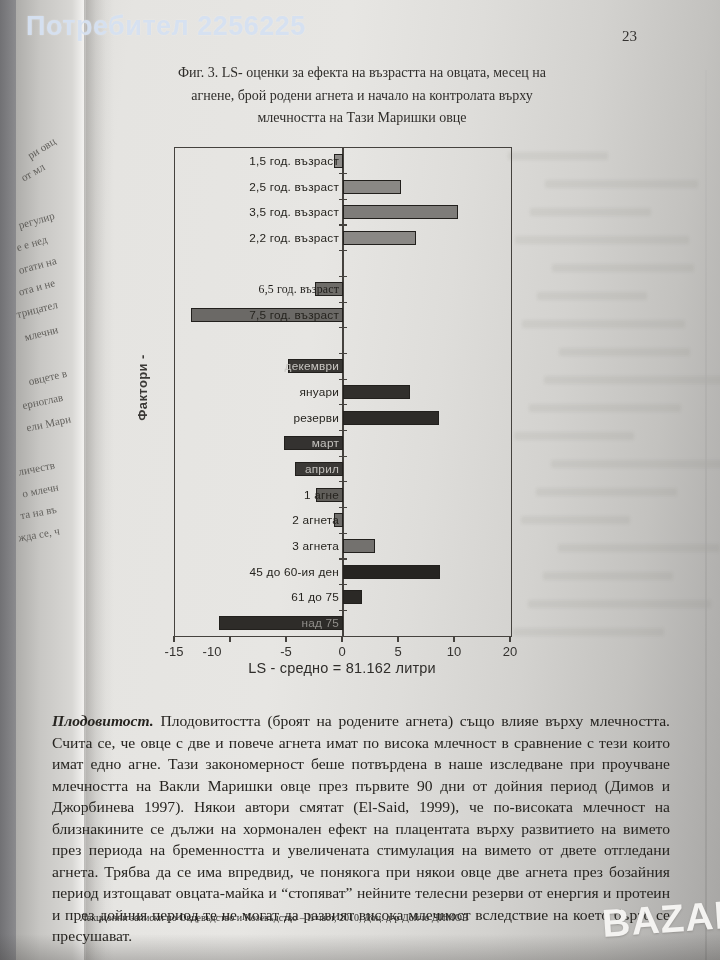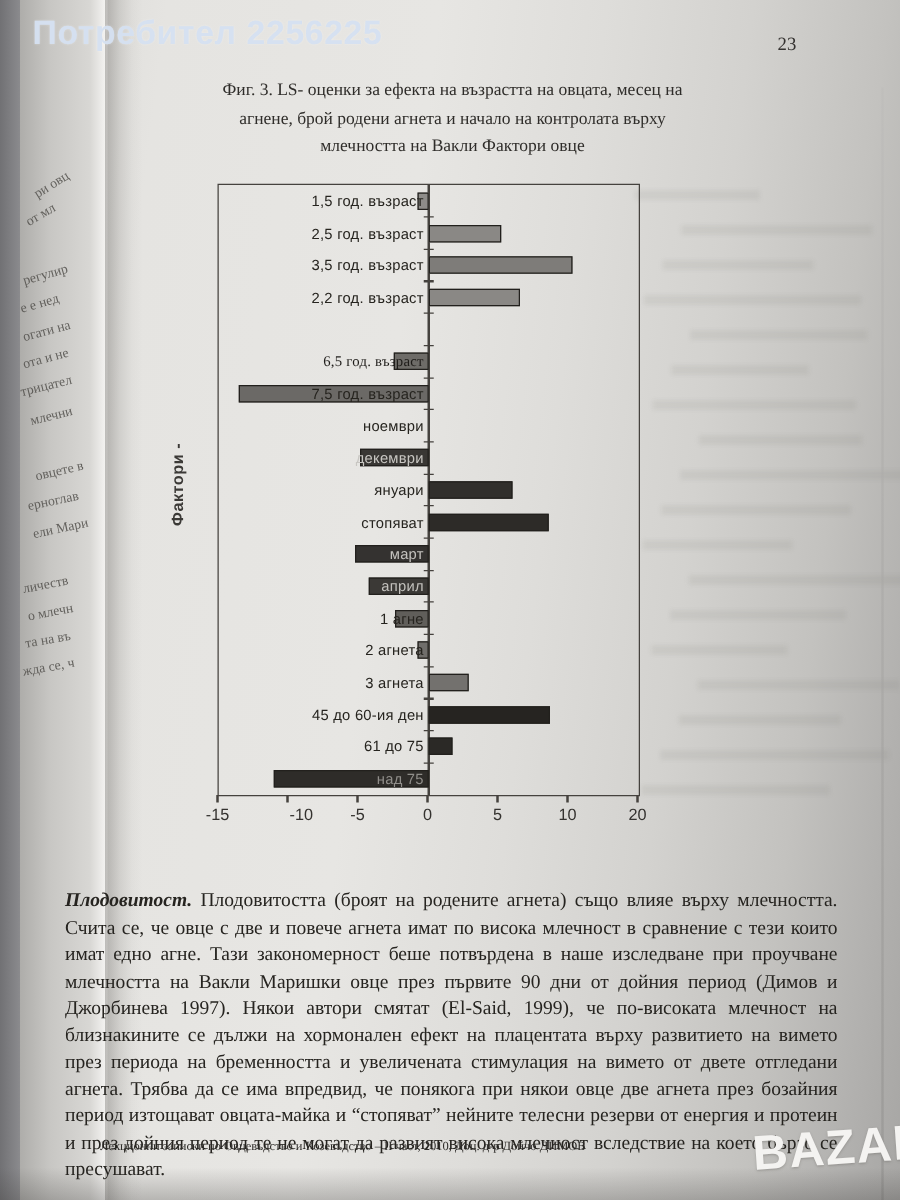--- a/index.html
+++ b/index.html
@@ -129,21 +129,21 @@
     </div>
   <div class="page-edge-right"></div>
   <div class="shadow-bottom"></div>
 
   <div class="wm">Потребител 2256225</div>
   <div class="pagenum">23</div>
 
   <div class="caption">
     <div>Фиг. 3. LS- оценки за ефекта на възрастта на овцата, месец на</div>
     <div>агнене, брой родени агнета и начало на контролата върху</div>
-    <div>млечността на Вакли Фактори овце</div>
+    <div>млечността на Тази Маришки овце</div>
   </div>
 
   <div class="ylabel">Фактори -</div>
 
   <div class="chart">
     <div class="zero"></div>
   <div class="crow" style="top: 0px; height: 25.6842px;">
         <div class="bar speckle" style="width: 8.96px; left: 159.04px; background: rgb(142, 140, 137);"></div>
         <div class="clabel" style="right: 172px; color: rgb(38, 36, 31);">1,5 год. възраст</div>
       </div>
@@ -166,37 +166,34 @@
       <div class="crow" style="top: 128.421px; height: 25.6842px;">
         <div class="bar" style="width: 28px; left: 140px; background: rgb(110, 108, 104);"></div>
         <div class="clabel" style="right: 172px; color: rgb(31, 29, 26); font-family: Liberation Serif, serif;">6,5 год. възраст</div>
       </div>
       <div class="axtick" style="top: 127.821px;"></div>
       <div class="crow" style="top: 154.105px; height: 25.6842px;">
         <div class="bar speckle" style="width: 152.32px; left: 15.68px; background: rgb(107, 105, 102);"></div>
         <div class="clabel" style="right: 172px; color: rgb(38, 36, 31);">7,5 год. възраст</div>
       </div>
       <div class="axtick" style="top: 153.505px;"></div>
-      <div class="crow" style="top: 179.789px; height: 25.6842px;">
-        <div class="clabel" style="right: 172px; color: rgb(38, 36, 31);">ноември</div>
-      </div>
       <div class="axtick" style="top: 179.189px;"></div>
       <div class="crow" style="top: 205.474px; height: 25.6842px;">
         <div class="bar" style="width: 54.88px; left: 113.12px; background: rgb(57, 55, 52);"></div>
         <div class="clabel" style="right: 172px; color: rgb(200, 198, 194);">декември</div>
       </div>
       <div class="axtick" style="top: 204.874px;"></div>
       <div class="crow" style="top: 231.158px; height: 25.6842px;">
         <div class="bar" style="width: 67.2px; left: 168px; background: rgb(49, 47, 44);"></div>
         <div class="clabel" style="right: 172px; color: rgb(38, 36, 31);">януари</div>
       </div>
       <div class="axtick" style="top: 230.558px;"></div>
       <div class="crow" style="top: 256.842px; height: 25.6842px;">
         <div class="bar" style="width: 96.32px; left: 168px; background: rgb(45, 43, 40);"></div>
-        <div class="clabel" style="right: 172px; color: rgb(38, 36, 31);">стопяват</div>
+        <div class="clabel" style="right: 172px; color: rgb(38, 36, 31);">резерви</div>
       </div>
       <div class="axtick" style="top: 256.242px;"></div>
       <div class="crow" style="top: 282.526px; height: 25.6842px;">
         <div class="bar" style="width: 59.36px; left: 108.64px; background: rgb(52, 50, 48);"></div>
         <div class="clabel" style="right: 172px; color: rgb(196, 194, 190);">март</div>
       </div>
       <div class="axtick" style="top: 281.926px;"></div>
       <div class="crow" style="top: 308.211px; height: 25.6842px;">
         <div class="bar" style="width: 48.16px; left: 119.84px; background: rgb(59, 57, 54);"></div>
         <div class="clabel" style="right: 172px; color: rgb(194, 192, 188);">април</div>
@@ -231,32 +228,33 @@
         <div class="bar" style="width: 124.32px; left: 43.68px; background: rgb(46, 44, 41);"></div>
         <div class="clabel" style="right: 172px; color: rgb(144, 142, 138);">над 75</div>
       </div>
       <div class="axtick" style="top: 461.716px;"></div>
     </div>
 
   <div class="x-axis">
       <div class="xtick" style="left: -0.65px;"></div>
       <div class="xticklabel" style="left: -17px;">-15</div>
       <div class="xtick" style="left: 55.35px;"></div>
-      <div class="xticklabel" style="left: 50px; text-align: center;">-10</div>
+      <div class="xticklabel" style="left: 21px; text-align: center;">-10</div>
       <div class="xtick" style="left: 111.35px;"></div>
       <div class="xticklabel" style="left: 95px;">-5</div>
       <div class="xtick" style="left: 167.35px;"></div>
       <div class="xticklabel" style="left: 151px;">0</div>
       <div class="xtick" style="left: 223.35px;"></div>
       <div class="xticklabel" style="left: 207px;">5</div>
       <div class="xtick" style="left: 279.35px;"></div>
       <div class="xticklabel" style="left: 263px;">10</div>
       <div class="xtick" style="left: 335.35px;"></div>
       <div class="xticklabel" style="left: 319px;">20</div>
     </div>
+  <div class="xlabel">LS - средно = 81.162 литри</div>
 
   <div class="body-text">
     <span class="lead">Плодовитост.</span>
     <span>Плодовитостта (броят на родените агнета) също влияе върху млечността. Счита се, че овце с две и повече агнета имат по висока млечност в сравнение с тези които имат едно агне. Тази закономерност беше потвърдена в наше изследване при проучване млечността на Вакли Маришки овце през първите 90 дни от дойния период (Димов и Джорбинева 1997). Някои автори смятат (El-Said, 1999), че по-високата млечност на близнакините се дължи на хормонален ефект на плацентата върху развитието на вимето през периода на бременността и увеличената стимулация на вимето от двете отгледани агнета. Трябва да се има впредвид, че понякога при някои овце две агнета през бозайния период изтощават овцата-майка и “стопяват” нейните телесни резерви от енергия и протеин и през дойния период те не могат да развият висока млечност вследствие на което бързо се пресушават.</span>
   </div>
 
   <div class="footer">Лекционни записки по Овцевъдство и Козевъдство – II част, 2010, Доц. д-р Дойчо ДИМОВ</div>
 
   <div class="bazar">BAZAR</div>
 </div>

